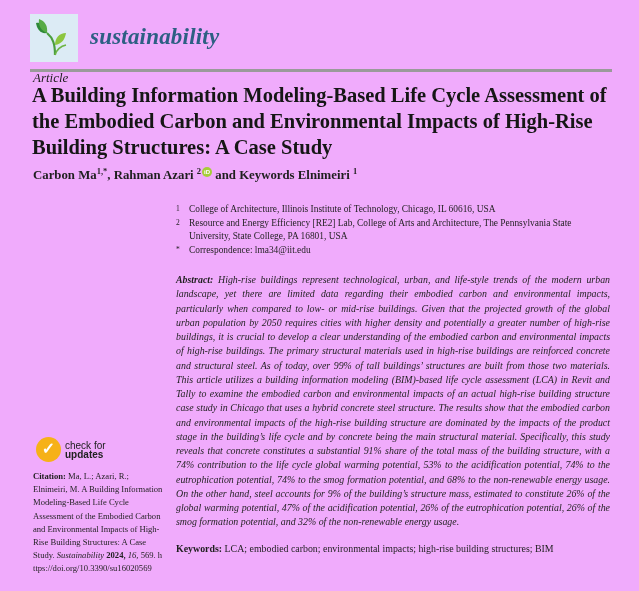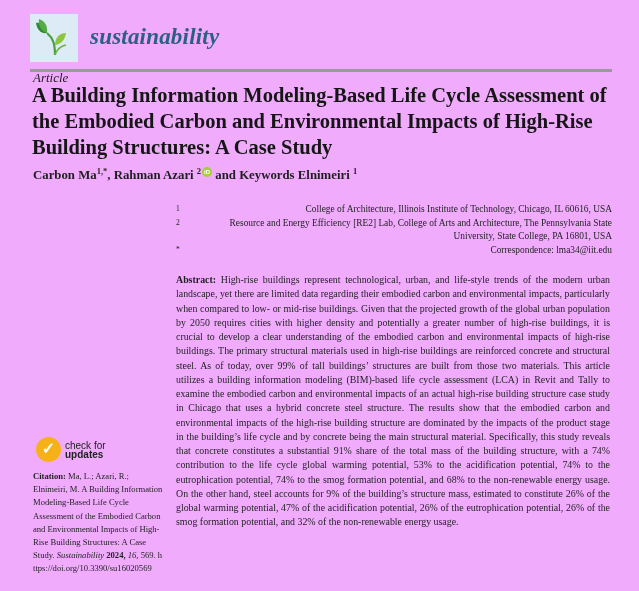--- a/index.html
+++ b/index.html
@@ -41,24 +41,24 @@
     background:#a6ce39;color:#fff;font-family:"Liberation Sans",sans-serif;
     font-size:6px;font-weight:bold;text-align:center;line-height:10px;
     vertical-align:super;margin-left:1px;
   }
   
   .affils{position:absolute;left:176px;top:203px;width:436px;font-size:9.4px;line-height:13.5px;}
   .affil-row{display:flex;}
   .affil-marker{
     flex:0 0 13px;font-size:7.5px;position:relative;top:-1px;
   }
-  .affil-text{flex:1;text-align:right;}
+  .affil-text{flex:1;}
   
   .main-bottom{position:absolute;left:176px;top:273px;width:434px;}
-  .abstract{font-size:9.9px;line-height:14.25px;text-align:justify;margin:0;}
+  .abstract{font-size:9.9px;line-height:14.25px;text-align:justify;margin:0;font-style:italic;}
   .abstract .lbl{font-weight:bold;}
   .keywords{font-size:9.9px;line-height:14.25px;margin:12px 0 0 0;}
   .keywords .lbl{font-weight:bold;}
   
   .crossmark{
     position:absolute;left:36px;top:436px;width:92px;height:27px;
     display:flex;align-items:center;cursor:pointer;
   }
   .cm-circle{
     width:25px;height:25px;border-radius:50%;background:#f6b118;
@@ -118,20 +118,21 @@
       <span class="affil-text">Resource and Energy Efficiency [RE2] Lab, College of Arts and Architecture, The Pennsylvania State University, State College, PA 16801, USA</span>
     </div>
     <div class="affil-row">
       <span class="affil-marker">*</span>
       <span class="affil-text">Correspondence: lma34@iit.edu</span>
     </div>
   </div>
 
   <div class="main-bottom">
     <p class="abstract"><span class="lbl">Abstract:</span> <span>High-rise buildings represent technological, urban, and life-style trends of the modern urban landscape, yet there are limited data regarding their embodied carbon and environmental impacts, particularly when compared to low- or mid-rise buildings. Given that the projected growth of the global urban population by 2050 requires cities with higher density and potentially a greater number of high-rise buildings, it is crucial to develop a clear understanding of the embodied carbon and environmental impacts of high-rise buildings. The primary structural materials used in high-rise buildings are reinforced concrete and structural steel. As of today, over 99% of tall buildings’ structures are built from those two materials. This article utilizes a building information modeling (BIM)-based life cycle assessment (LCA) in Revit and Tally to examine the embodied carbon and environmental impacts of an actual high-rise building structure case study in Chicago that uses a hybrid concrete steel structure. The results show that the embodied carbon and environmental impacts of the high-rise building structure are dominated by the impacts of the product stage in the building’s life cycle and by concrete being the main structural material. Specifically, this study reveals that concrete constitutes a substantial 91% share of the total mass of the building structure, with a 74% contribution to the life cycle global warming potential, 53% to the acidification potential, 74% to the eutrophication potential, 74% to the smog formation potential, and 68% to the non-renewable energy usage. On the other hand, steel accounts for 9% of the building’s structure mass, estimated to constitute 26% of the global warming potential, 47% of the acidification potential, 26% of the eutrophication potential, 26% of the smog formation potential, and 32% of the non-renewable energy usage.</span></p>
+    <p class="keywords"><span class="lbl">Keywords:</span> <span>LCA; embodied carbon; environmental impacts; high-rise building structures; BIM</span></p>
   </div>
 
   <div class="crossmark">
     <div class="cm-circle">
       <span class="cm-check">✓</span>
     </div>
     <div class="cm-text">
       <div>check for</div>
       <div class="b">updates</div>
     </div>

